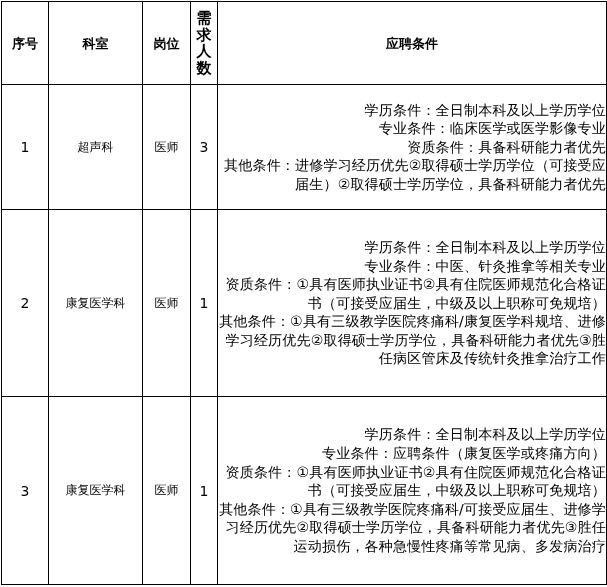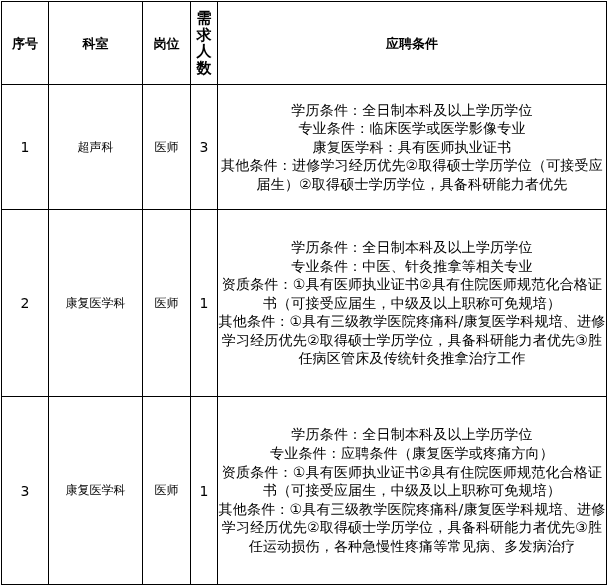--- a/index.html
+++ b/index.html
@@ -43,21 +43,21 @@
     text-align: center;
     font-size: 12px;
   }
   td.num {
     font-size: 14px;
   }
   td.cond {
     font-size: 14px;
     line-height: 18.6px;
     padding: 1px 2px 1px 3px;
-    text-align: center;
+    text-align: right;
     vertical-align: top;
     letter-spacing: 0.2px;
   }
   .cond-line { display: block; }
   tr.hdr { height: 83px; }
   tr.r1 { height: 125px; }
   tr.r2 { height: 187px; }
   tr.r3 { height: 188px; }
 </style>
 </head>
@@ -87,21 +87,21 @@
   </thead>
   <tbody>
     <tr class="r1">
       <td class="center num">1</td>
       <td class="center">超声科</td>
       <td class="center">医师</td>
       <td class="center num">3</td>
       <td class="cond">
         <span class="cond-line">学历条件：全日制本科及以上学历学位</span>
         <span class="cond-line">专业条件：临床医学或医学影像专业</span>
-        <span class="cond-line">康复医学科：具有医师执业证书</span>
+        <span class="cond-line">资质条件：具备科研能力者优先</span>
         <span class="cond-line">其他条件：进修学习经历优先②取得硕士学历学位（可接受应届生）②取得硕士学历学位，具备科研能力者优先</span>
       </td>
     </tr>
     <tr class="r2">
       <td class="center num">2</td>
       <td class="center">康复医学科</td>
       <td class="center">医师</td>
       <td class="center num">1</td>
       <td class="cond">
         <span class="cond-line">学历条件：全日制本科及以上学历学位</span>
@@ -112,17 +112,17 @@
     </tr>
     <tr class="r3">
       <td class="center num">3</td>
       <td class="center">康复医学科</td>
       <td class="center">医师</td>
       <td class="center num">1</td>
       <td class="cond">
         <span class="cond-line">学历条件：全日制本科及以上学历学位</span>
         <span class="cond-line">专业条件：应聘条件（康复医学或疼痛方向）</span>
         <span class="cond-line">资质条件：①具有医师执业证书②具有住院医师规范化合格证书（可接受应届生，中级及以上职称可免规培）</span>
-        <span class="cond-line">其他条件：①具有三级教学医院疼痛科/康复医学科规培、进修学习经历优先②取得硕士学历学位，具备科研能力者优先③胜任运动损伤，各种急慢性疼痛等常见病、多发病治疗</span>
+        <span class="cond-line">其他条件：①具有三级教学医院疼痛科/可接受应届生、进修学习经历优先②取得硕士学历学位，具备科研能力者优先③胜任运动损伤，各种急慢性疼痛等常见病、多发病治疗</span>
       </td>
     </tr>
   </tbody>
 </table>
 
 </body></html>

